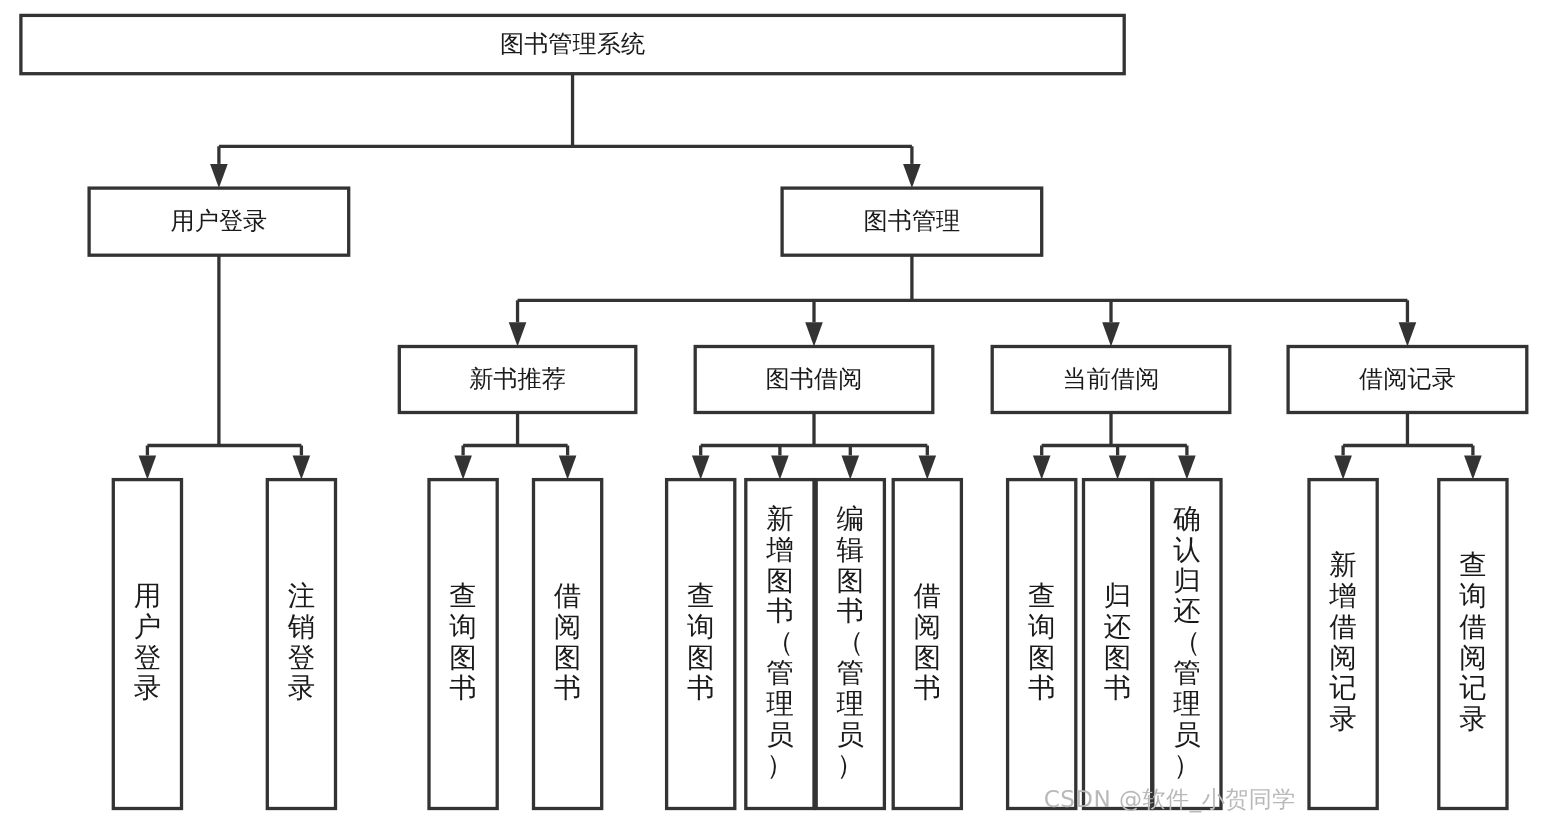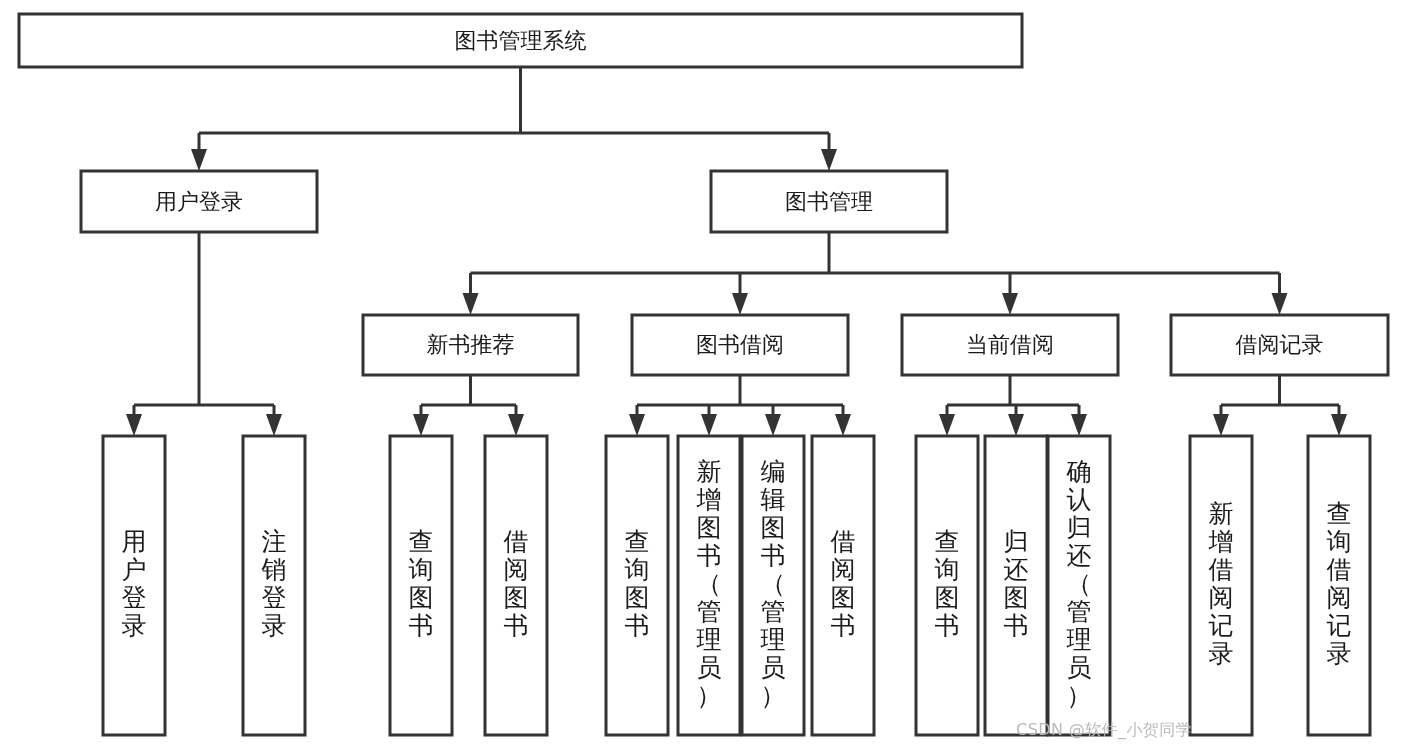--- a/index.html
+++ b/index.html
@@ -49,24 +49,24 @@
     dominant-baseline: middle;
   }
   .node-label-vert {
     fill: #1a1a1a;
     font-family: "DejaVu Sans", "Liberation Sans", sans-serif;
     font-size: 25px;
     text-anchor: middle;
   }
   .watermark {
     position: absolute;
-    right: 12px;
+    right: 26px;
     bottom: 6px;
     font-family: "DejaVu Sans", "Liberation Sans", sans-serif;
-    font-size: 16px;
+    font-size: 21px;
     color: #b9b9b9;
     letter-spacing: 0.4px;
     white-space: nowrap;
     user-select: none;
   }
 </style>
 </head>
 <body>
 
 <div id="diagram-root">

